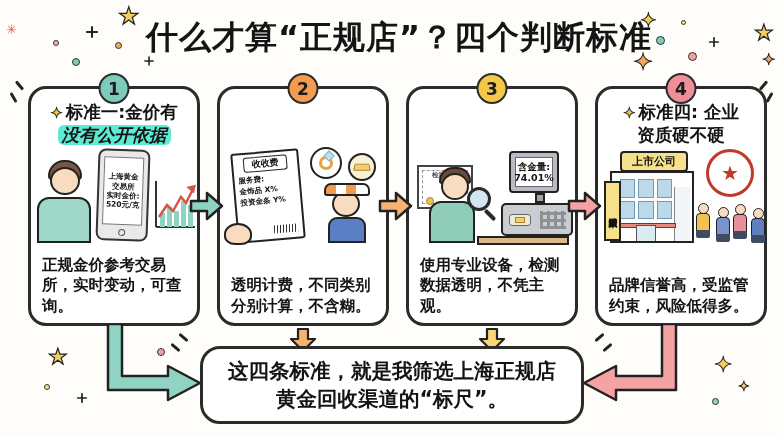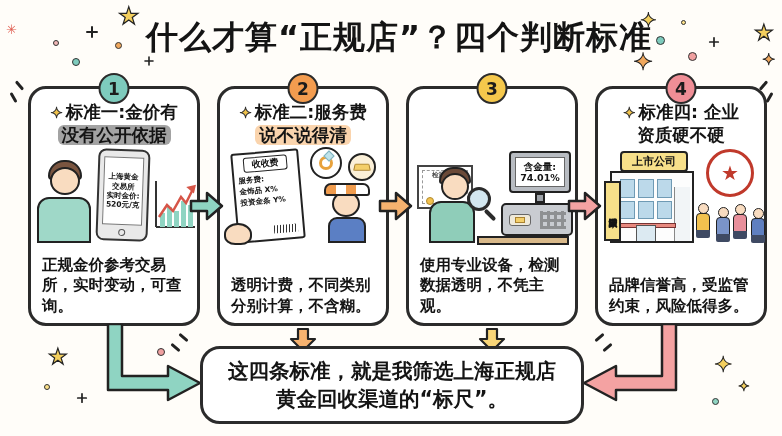--- a/index.html
+++ b/index.html
@@ -16,21 +16,21 @@
   .badge { position:absolute; top:-16px; left:50%; transform:translateX(-50%);
     width:31px; height:31px; border-radius:50%; border:2.5px solid #2b2b2b;
     display:flex; align-items:center; justify-content:center;
     font-size:17px; font-weight:900; color:#1c1c1c; background:#fff; z-index:4; }
   .badge.b1{ background:#7ecbbd; } .badge.b2{ background:#f39c4f; }
   .badge.b3{ background:#f5c84c; } .badge.b4{ background:#ef8e96; }
 
   .card-title { margin-top:12px; text-align:center; font-size:17.5px; font-weight:900; line-height:1.32; }
   .diamond { color:#f0c24b; -webkit-text-stroke:1px #333; font-size:15px; margin-right:3px; }
   .hl { padding:0 4px; border-radius:6px; }
-  .hl1{ background:#a3a3a3; } .hl2{ background:#fad4ad; } .hl3{ background:#fbe089; }
+  .hl1{ background:#5eead4;font-style:italic; } .hl2{ background:#fad4ad; } .hl3{ background:#fbe089; }
 
   .illus { position:absolute; top:58px; left:6px; right:6px; height:98px; }
   .desc { position:absolute; bottom:7px; left:11px; right:7px;
     font-size:15.5px; font-weight:900; line-height:1.32; text-align:left; }
 
   
   .p-hair{ position:absolute; left:11px; top:13px; width:34px; height:20px; background:#7a5540; border:2px solid #222; border-radius:16px 16px 4px 4px; }
   .p-head{ position:absolute; left:13px; top:20px; width:30px; height:28px; background:#f9dcc0; border:2px solid #222; border-radius:50%; }
   .p-body{ position:absolute; left:0px; top:50px; width:54px; height:46px; background:#9fd8c8; border:2px solid #222; border-radius:12px 12px 0 0; }
   .phone{ position:absolute; left:60px; top:2px; width:52px; height:92px; background:#e9e9e9; border:2.5px solid #333; border-radius:8px; transform:rotate(2deg); }
@@ -60,21 +60,21 @@
   
   .cert{ position:absolute; left:2px; top:18px; width:56px; height:44px; background:#fff; border:2px solid #444; padding:3px; }
   .cert-in{ width:100%; height:100%; border:1px dashed #999; text-align:center; font-size:6.5px; font-weight:900; color:#555; position:relative; }
   .cert-seal{ position:absolute; left:7px; bottom:2px; width:8px; height:8px; background:#f2c14e; border:1px solid #b08a2e; border-radius:50%; }
   .m3-head{ position:absolute; left:26px; top:26px; width:28px; height:27px; background:#f9dcc0; border:2px solid #222; border-radius:50%; }
   .m3-hair{ position:absolute; left:24px; top:20px; width:32px; height:17px; background:#6b4a38; border:2px solid #222; border-radius:14px 14px 3px 3px; }
   .m3-body{ position:absolute; left:14px; top:54px; width:46px; height:42px; background:#8fcdb9; border:2px solid #222; border-radius:12px 12px 0 0; }
   .mag{ position:absolute; left:52px; top:40px; width:24px; height:24px; background:#d3e7f0; border:3px solid #2b2b2b; border-radius:50%; z-index:3; }
   .mag-handle{ position:absolute; left:73px; top:61px; width:4px; height:14px; background:#2b2b2b; border-radius:2px; transform:rotate(-45deg); z-index:3; }
   .table3{ position:absolute; left:62px; bottom:0; right:0; height:9px; background:#d9b98a; border:2px solid #222; }
-  .monitor{ position:absolute; left:94px; top:4px; width:62px; height:42px; background:#b8bcc2; border:2px solid #222; border-radius:4px; padding:4px; }
+  .monitor{ position:absolute; left:94px; top:4px; width:50px; height:42px; background:#b8bcc2; border:2px solid #222; border-radius:4px; padding:4px; }
   .monitor-screen{ width:100%; height:100%; background:#fff; border:1px solid #666; display:flex; flex-direction:column; align-items:center; justify-content:center;
     font-size:9.5px; font-weight:900; line-height:1.2; }
   .monitor-stand{ position:absolute; left:120px; top:46px; width:10px; height:10px; background:#9da2a8; border:2px solid #222; }
   .machine{ position:absolute; left:86px; top:56px; width:72px; height:33px; background:#c9ccd1; border:2px solid #222; border-radius:5px; }
   .machine-pad{ position:absolute; right:5px; top:6px; width:26px; height:18px;
     background:repeating-linear-gradient(90deg,#555 0 3px,transparent 3px 7px), repeating-linear-gradient(0deg,#555 0 3px,transparent 3px 7px); opacity:.5; }
   .machine-tray{ position:absolute; left:6px; top:9px; width:22px; height:12px; background:#efe9d8; border:1.5px solid #666; border-radius:3px; }
   .machine-gold{ position:absolute; left:12px; top:12px; width:10px; height:6px; background:#f4cf6a; border:1px solid #a9822f; }
 
   
@@ -169,24 +169,20 @@
         <rect x="35" y="26" width="5" height="22" fill="#8fd4c2"></rect>
         <polyline points="6,38 14,26 20,32 28,18 33,24 40,10" fill="none" stroke="#d65548" stroke-width="2.5"></polyline>
         <polygon points="40,4 44,12 34,12" fill="#d65548" transform="rotate(40 39 9)"></polygon>
       </svg>
     </div>
     <div class="desc">正规金价参考交易所，实时变动，可查询。</div>
   </div>
 
   <div class="card card2">
     <div class="badge b2">2</div>
-    <div class="card-title">
-      <span class="diamond">✦</span><span>标准二:服务费</span><br>
-      <span class="hl hl2">说不说得清</span>
-    </div>
     <div class="illus">
       <div class="receipt">
         <div class="rc-head">收收费</div>
         <div class="rc-line">服务费:</div>
         <div class="rc-line">金饰品 X%</div>
         <div class="rc-line">投资金条 Y%</div>
         <div class="rc-bar"></div>
       </div>
       <div class="hand"></div>
       <div class="bubble bub1">

